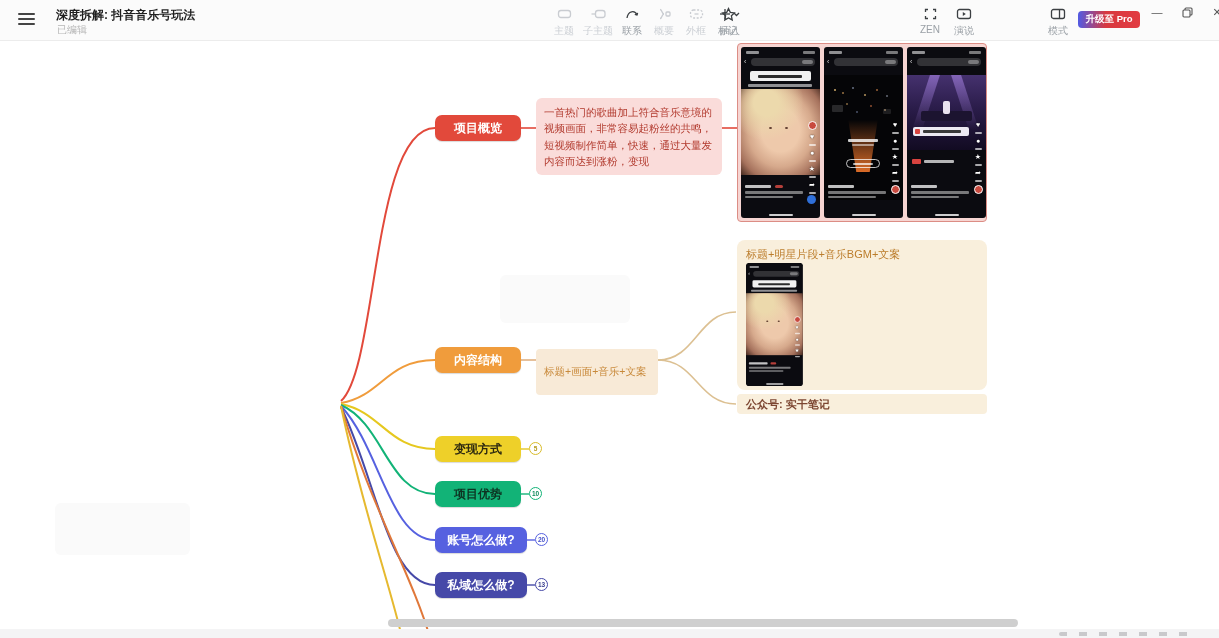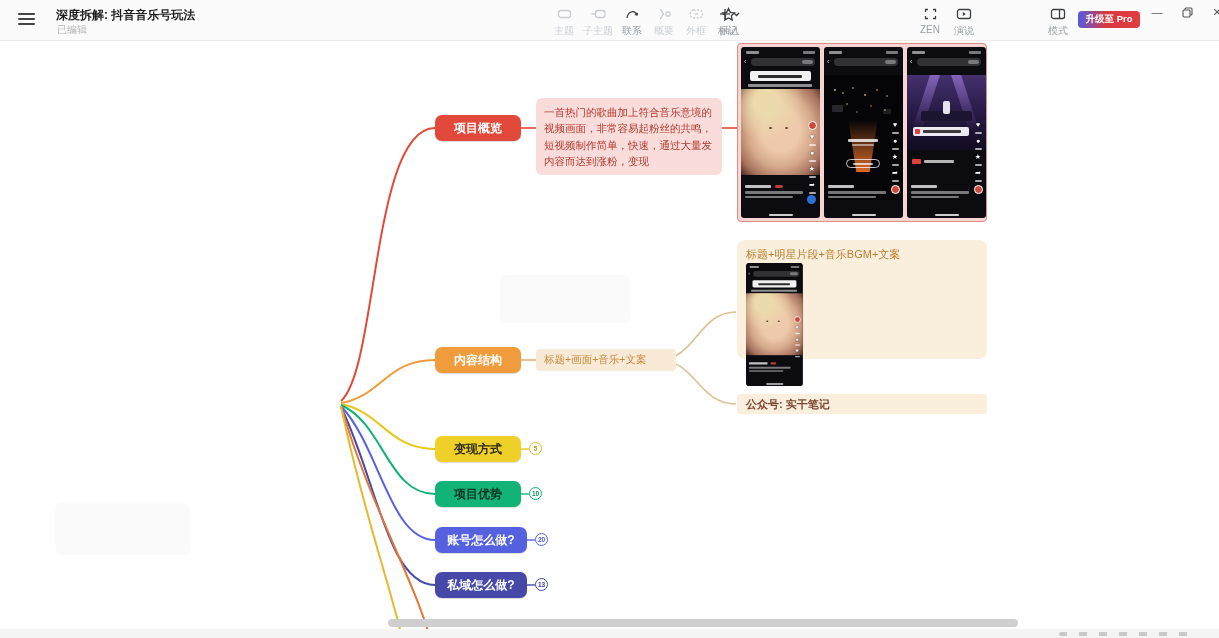--- a/index.html
+++ b/index.html
@@ -48,27 +48,27 @@
 
   .badge { position:absolute; width:13px; height:13px; border-radius:50%; background:#fff; z-index:3;
     display:flex; align-items:center; justify-content:center; font-size:6.5px; font-weight:bold; cursor:pointer; }
   .badge.y { left:529px; top:442px; border:1px solid #d9bc28; color:#b59a1a; }
   .badge.g { left:529px; top:487px; border:1px solid #12b377; color:#0e8a5c; }
   .badge.bl { left:535px; top:533px; border:1px solid #5661e0; color:#4550c9; }
   .badge.ind { left:535px; top:578px; border:1px solid #4649a8; color:#3d4090; }
 
   .note-box { position:absolute; left:536px; top:98px; width:186px; background:#fadcda; border-radius:6px;
     padding:6px 8px; font-size:10.5px; line-height:1.55; color:#b23b2f; z-index:3; cursor:pointer; }
-  .child-box { position:absolute; left:536px; top:349px; width:140px; background:#f8ead7; border-radius:4px;
-    padding:4px 8px; font-size:10.5px; color:#c8893a; z-index:3; cursor:pointer; white-space:nowrap; }
+  .child-box { position:absolute; left:536px; top:349px; width:122px; background:#f8ead7; border-radius:4px;
+    padding:16px 8px; font-size:10.5px; color:#c8893a; z-index:3; cursor:pointer; white-space:nowrap; }
 
   .media-panel { position:absolute; left:737px; top:43px; width:250px; height:179px; background:#f6d5d2;
     border:1.5px solid #dc8d85; border-radius:4px; display:flex; gap:4px; padding:3px; z-index:3; cursor:pointer; }
 
-  .detail-panel { position:absolute; left:737px; top:240px; width:250px; height:119px; background:#f9efdc;
+  .detail-panel { position:absolute; left:737px; top:240px; width:250px; height:150px; background:#f9efdc;
     border-radius:8px; padding:7px 9px; z-index:3; cursor:pointer; }
   .detail-title { font-size:11px; color:#bc7d2c; }
   .wechat-bar { position:absolute; left:737px; top:394px; width:250px; height:20px; background:#f9efdc; border-radius:4px;
     display:flex; align-items:center; padding:0 9px; font-size:11px; font-weight:bold; color:#7c4631; z-index:3; cursor:pointer; }
 
   
   .phone { position:relative; width:79px; height:171px; background:#0b0b10; border-radius:3px; overflow:hidden; flex:none; }
   .p-time { position:absolute; top:4px; left:5px; width:13px; height:3px; background:rgba(255,255,255,.55); border-radius:1px; }
   .p-sig  { position:absolute; top:4px; right:5px; width:12px; height:3px; background:rgba(255,255,255,.45); border-radius:1px; }
   .p-back { position:absolute; top:11px; left:3px; color:rgba(255,255,255,.8); font-size:7px; line-height:8px; }

